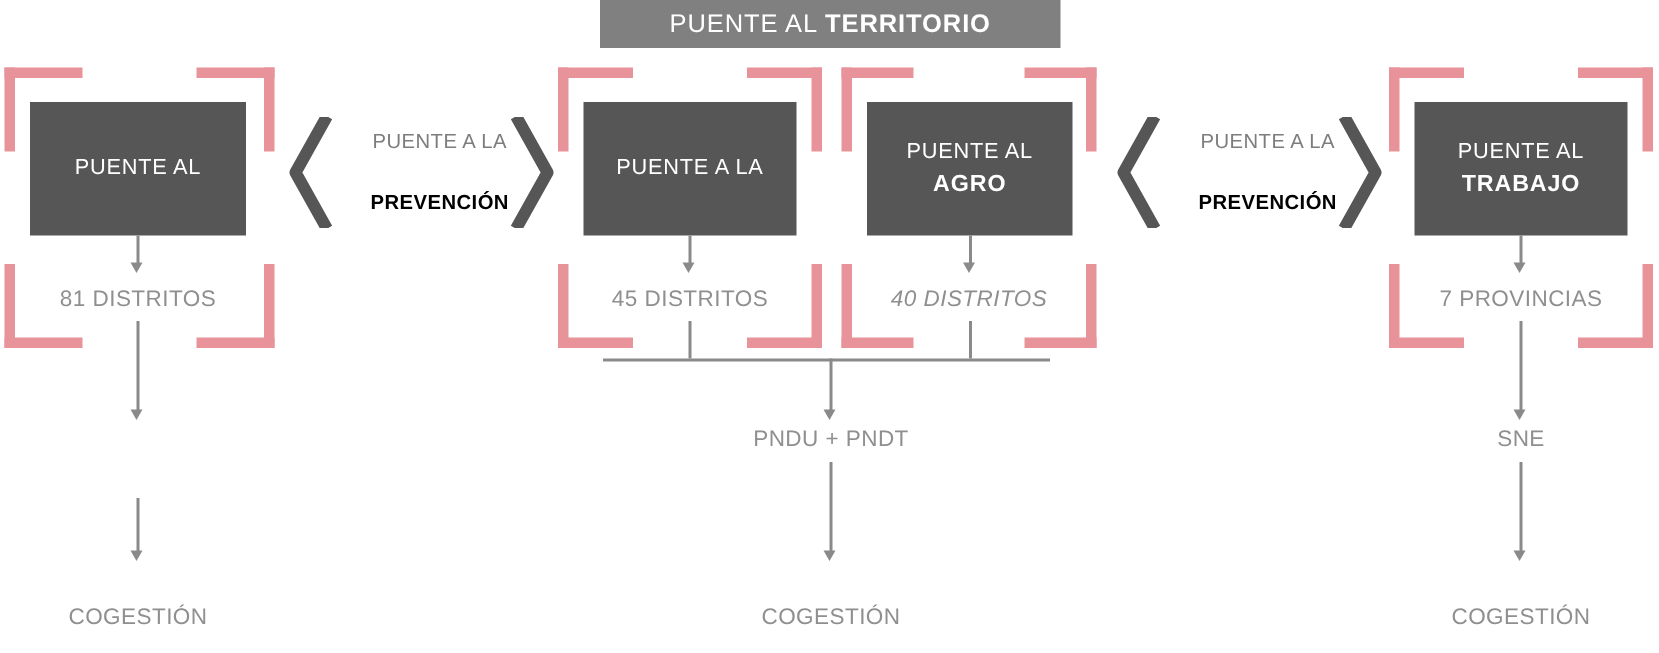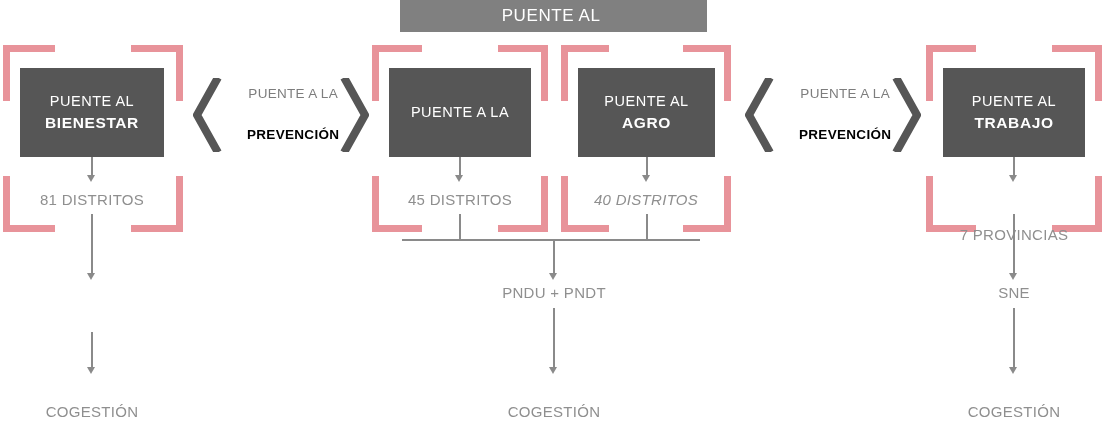--- a/index.html
+++ b/index.html
@@ -58,36 +58,35 @@
   }
   .chev .txt .bd{font-weight:700;color:#000000;}
   .chev svg{position:absolute;top:0;left:0;}
 </style>
 </head>
 <body>
 
 <div class="stage">
 
   <div class="banner">
-    <span class="lt">PUENTE AL </span>
+    <span class="lt">PUENTE AL </span><span class="bd">TERRITORIO</span>
   </div>
 
   <div class="bracket" style="left:3px;top:45px;width:180px;height:187px;">
     <i class="bk-h" style="left:0;top:0;width:52px;"></i>
     <i class="bk-v" style="left:0;top:0;height:56px;"></i>
     <i class="bk-h" style="right:0;top:0;width:52px;"></i>
     <i class="bk-v" style="right:0;top:0;height:56px;"></i>
     <i class="bk-h" style="left:0;bottom:0;width:52px;"></i>
     <i class="bk-v" style="left:0;bottom:0;height:56px;"></i>
     <i class="bk-h" style="right:0;bottom:0;width:52px;"></i>
     <i class="bk-v" style="right:0;bottom:0;height:56px;"></i>
   </div>
   <div class="dbox" style="left:20px;top:68px;width:144px;height:89px;">
     <span class="l1">PUENTE AL</span>
-    <span class="l2">BIENESTAR</span>
   </div>
   <div class="vline" style="left:91px;top:157px;height:21px;"></div>
   <div class="ahead" style="left:87px;top:175px;"></div>
   <div class="cap" style="left:0px;top:190px;width:184px;">81 DISTRITOS</div>
   <div class="vline" style="left:91px;top:214px;height:62px;"></div>
   <div class="ahead" style="left:87px;top:273px;"></div>
   <div class="vline" style="left:91px;top:332px;height:38px;"></div>
   <div class="ahead" style="left:87px;top:367px;"></div>
   <div class="cap" style="left:0px;top:381px;width:184px;">
     <span>COGESTIÓN</span><br>
@@ -173,21 +172,21 @@
     <i class="bk-v" style="left:0;bottom:0;height:56px;"></i>
     <i class="bk-h" style="right:0;bottom:0;width:50px;"></i>
     <i class="bk-v" style="right:0;bottom:0;height:56px;"></i>
   </div>
   <div class="dbox" style="left:943px;top:68px;width:142px;height:89px;">
     <span class="l1">PUENTE AL</span>
     <span class="l2">TRABAJO</span>
   </div>
   <div class="vline" style="left:1013px;top:157px;height:21px;"></div>
   <div class="ahead" style="left:1009px;top:175px;"></div>
-  <div class="cap" style="left:922px;top:190px;width:184px;margin-top:35px;">7 PROVINCIAS</div>
+  <div class="cap" style="left:922px;top:190px;width:184px;">7 PROVINCIAS</div>
   <div class="vline" style="left:1013px;top:214px;height:62px;"></div>
   <div class="ahead" style="left:1009px;top:273px;"></div>
   <div class="cap" style="left:922px;top:283px;width:184px;">SNE</div>
   <div class="vline" style="left:1013px;top:308px;height:62px;"></div>
   <div class="ahead" style="left:1009px;top:367px;"></div>
   <div class="cap" style="left:922px;top:381px;width:184px;">
     <span>COGESTIÓN</span><br>
     
   </div>
 

